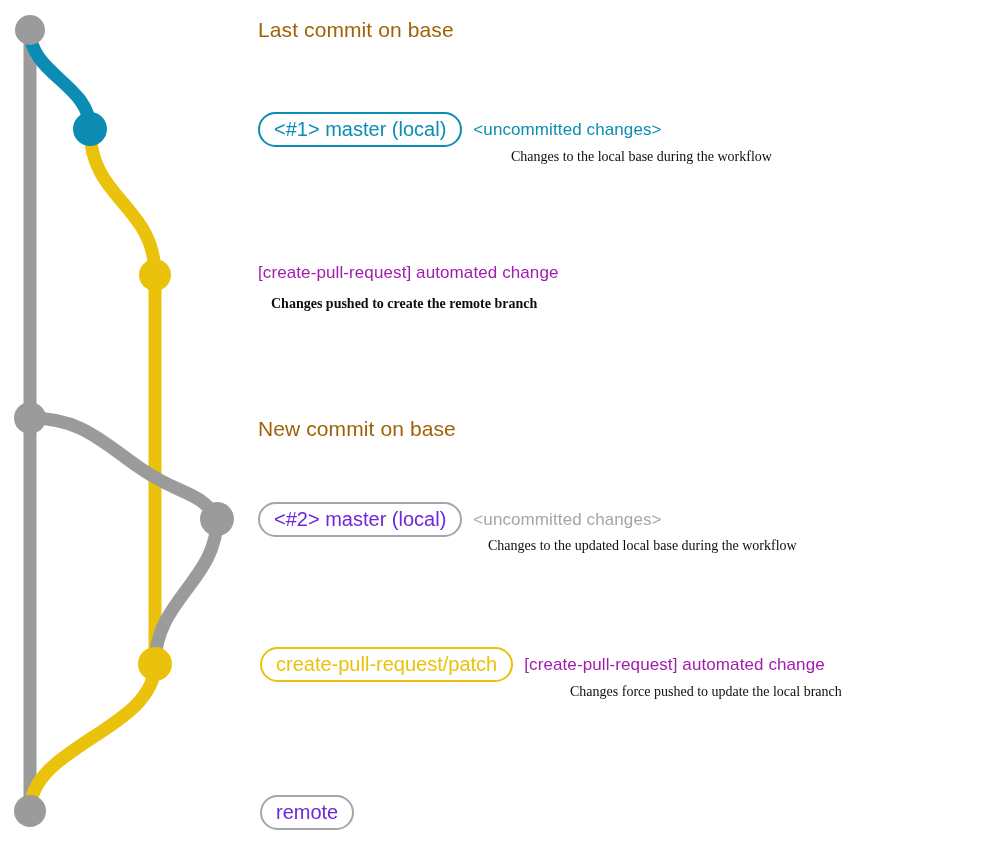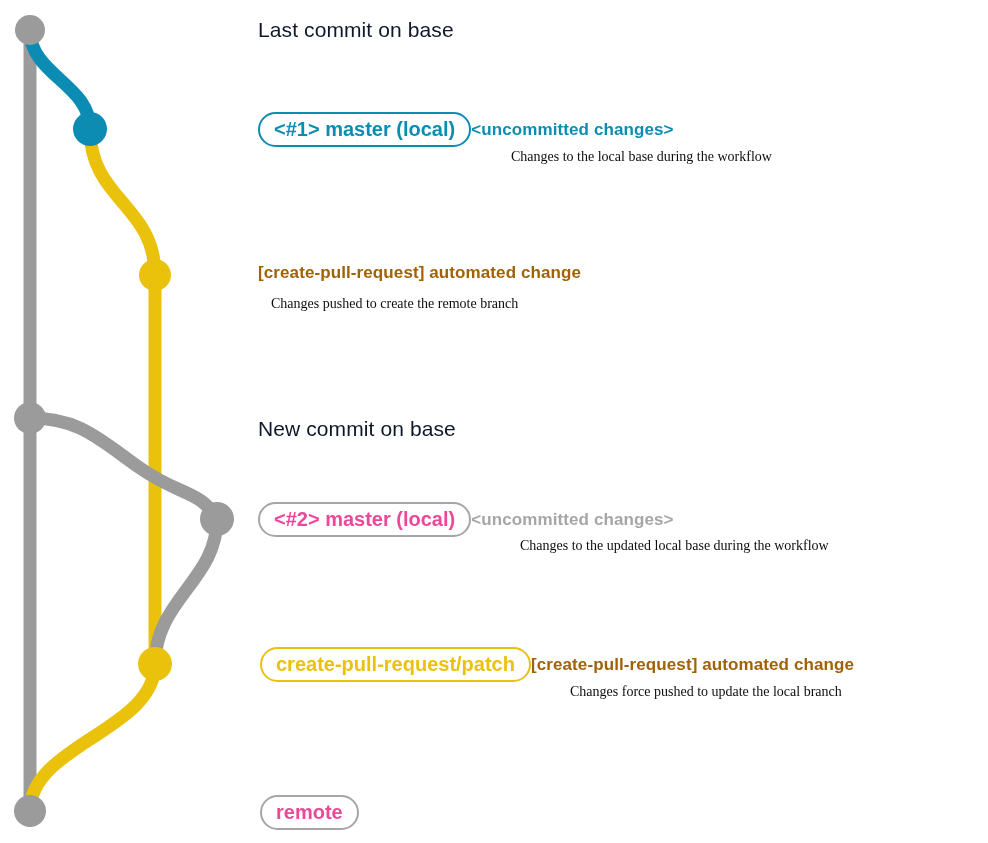--- a/index.html
+++ b/index.html
@@ -25,68 +25,67 @@
 
   .row {
     position: absolute;
     display: flex;
     align-items: baseline;
   }
 
   
   .base-label {
     font-size: 21px;
-    color: #0f172a;
+    color: #a16207;
     font-family: "Liberation Sans", sans-serif;
     white-space: nowrap;
     letter-spacing: 0.1px;
   }
 
   
   .badge {
     display: inline-block;
     border: 2px solid #999999;
     border-radius: 20px;
     padding: 5px 14px 6px 14px;
     font-size: 20px;
     line-height: 1;
     white-space: nowrap;
     background: #ffffff;
     box-sizing: border-box;
   }
   .badge.teal   { border-color: #0c8cb3; color: #0c8cb3; }
-  .badge.gray   { border-color: #a6a6a6; color: #ec4899; }
+  .badge.gray   { border-color: #a6a6a6; color: #6d28d9; }
   .badge.yellow { border-color: #eac20c; color: #eac20c; }
 
   
   .subject {
     font-size: 17px;
     white-space: nowrap;
     font-family: "Liberation Sans", sans-serif;
     letter-spacing: 0.1px;
   }
   .subject.teal   { color: #0c8cb3; }
   .subject.gray   { color: #a6a6a6; }
-  .subject.yellow { color: #a16207; text-align: right; }
+  .subject.yellow { color: #a21caf; text-align: right; }
 
   
   .desc {
     position: absolute;
     font-family: "Liberation Serif", serif;
     font-size: 14px;
     color: #0d0d0d;
     white-space: nowrap;
   }
 
   .badge-row {
     position: absolute;
     display: flex;
     align-items: center;
-    gap: 0;
-    font-weight: bold;
+    gap: 11px;
   }
 </style>
 </head>
 <body>
 
 <svg id="graph-canvas" viewBox="0 0 988 843" xmlns="http://www.w3.org/2000/svg">
 
   <path d="M 30 30 L 30 811" stroke="#9b9b9b" stroke-width="13" fill="none" stroke-linecap="round"></path>
 
   <path d="M 30 30 C 30 75, 90 84, 90 129" stroke="#0c8cb3" stroke-width="13" fill="none" stroke-linecap="round"></path>
@@ -116,31 +115,31 @@
 
 <div class="badge-row" style="left:258px; top:112px;">
   <span class="badge teal">&lt;#1&gt; master (local)</span>
   <span class="subject teal">&lt;uncommitted changes&gt;</span>
 </div>
 <div class="desc" style="left:511px; top:149px;">Changes to the local base during the workflow</div>
 
 <div class="badge-row" style="left:258px; top:263px;">
   <span class="subject yellow">[create-pull-request] automated change</span>
 </div>
-<div class="desc" style="left:271px; top:296px;">Changes pushed to create the remote branch</div>
+<div class="desc" style="left:271px; top:296px;font-weight:bold;">Changes pushed to create the remote branch</div>
 
 <div class="row" style="left:258px; top:408px;margin-top:9px;">
   <span class="base-label">New commit on base</span>
 </div>
 
 <div class="badge-row" style="left:258px; top:502px;">
   <span class="badge gray">&lt;#2&gt; master (local)</span>
   <span class="subject gray">&lt;uncommitted changes&gt;</span>
 </div>
-<div class="desc" style="left:520px; top:538px;">Changes to the updated local base during the workflow</div>
+<div class="desc" style="left:488px; top:538px;">Changes to the updated local base during the workflow</div>
 
 <div class="badge-row" style="left:260px; top:647px;">
   <span class="badge yellow">create-pull-request/patch</span>
   <span class="subject yellow">[create-pull-request] automated change</span>
 </div>
 <div class="desc" style="left:570px; top:684px;">Changes force pushed to update the local branch</div>
 
 <div class="badge-row" style="left:260px; top:795px;">
   <span class="badge gray">remote</span>
 </div>

